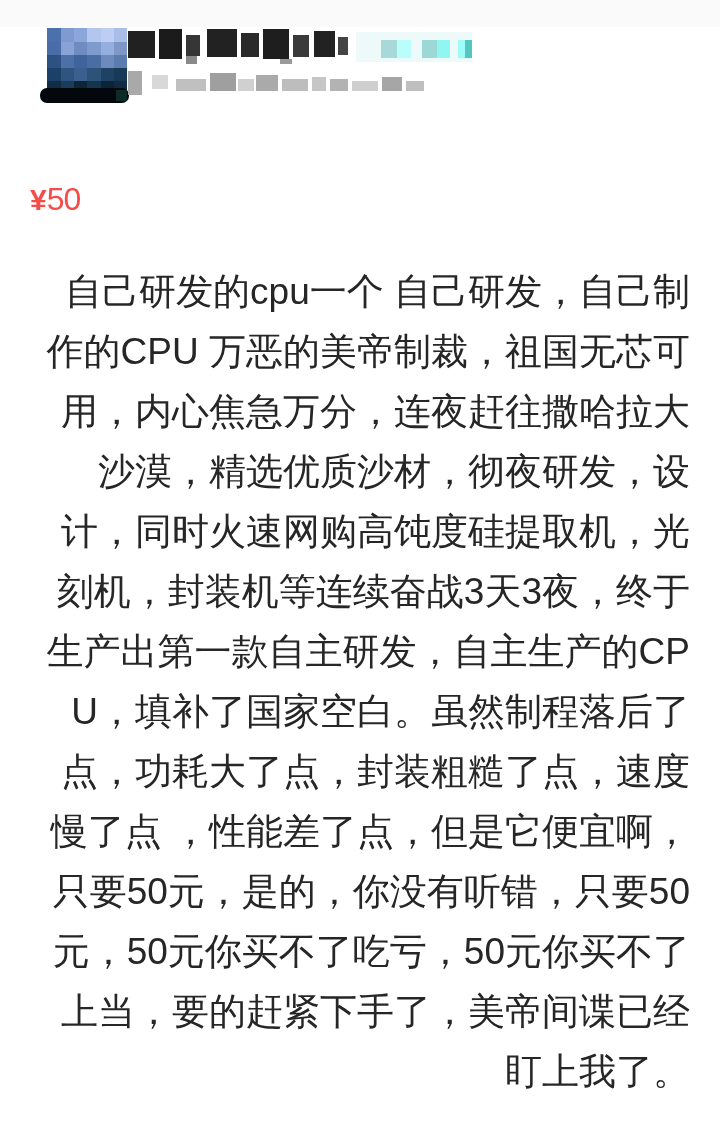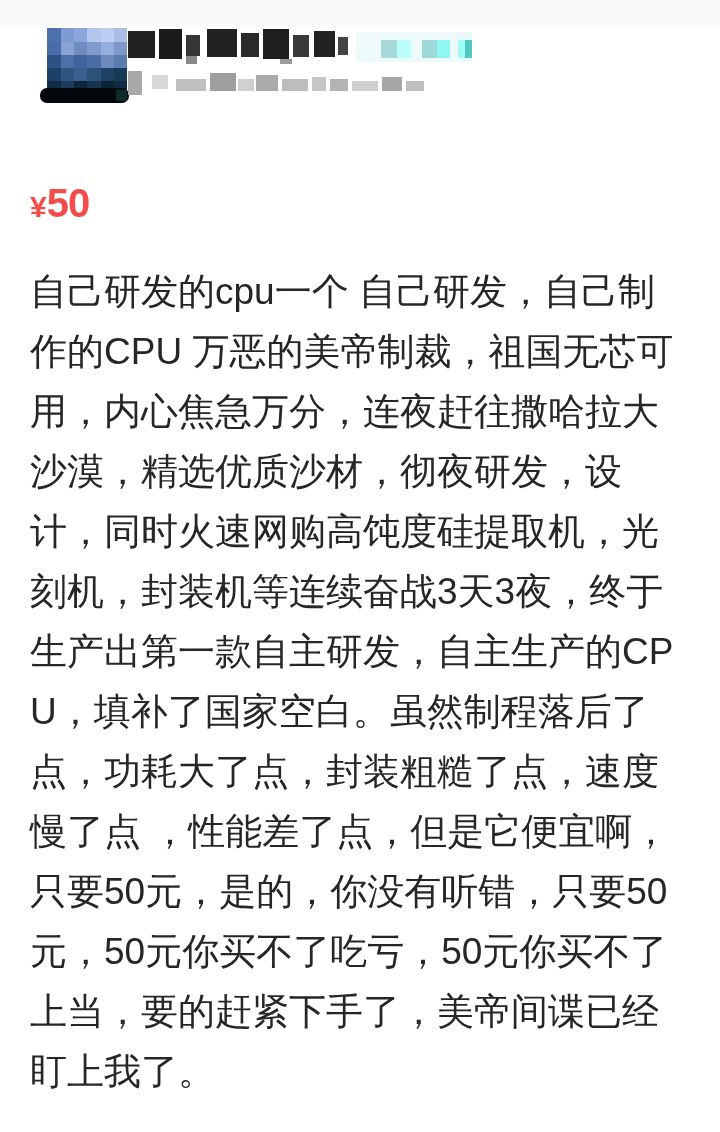--- a/index.html
+++ b/index.html
@@ -30,32 +30,32 @@
   .credit-badge{position:absolute;left:356px;top:5px;}
   .meta-mosaic{position:absolute;left:128px;top:40px;}
   .price-row{
     position:absolute;left:30px;top:183px;width:660px;height:52px;
     display:flex;align-items:baseline;
   }
   .currency{
     color:var(--price-accent);font-size:30px;font-weight:700;line-height:1;
   }
   .amount{
-    color:var(--price-accent);font-size:40px;font-weight:700;line-height:1;
+    color:var(--price-accent);font-size:32px;font-weight:400;line-height:1;
     letter-spacing:-1px;
   }
   .original{
     color:var(--original-price);font-size:27px;font-weight:400;line-height:1;
     margin-left:10px;text-decoration:line-through;
     text-decoration-thickness:2px;
   }
   .desc{
     position:absolute;left:30px;top:262px;width:660px;margin:0;
     color:var(--body-text);font-size:37px;line-height:60px;font-weight:400;
-    overflow-wrap:break-word;word-break:break-all;
+    overflow-wrap:break-word;word-break:break-all;text-align:right;
   }
 </style>
 </head>
 <body>
 
 <div class="topbar"></div>
 
 <header class="header">
 
   <div class="avatar">

